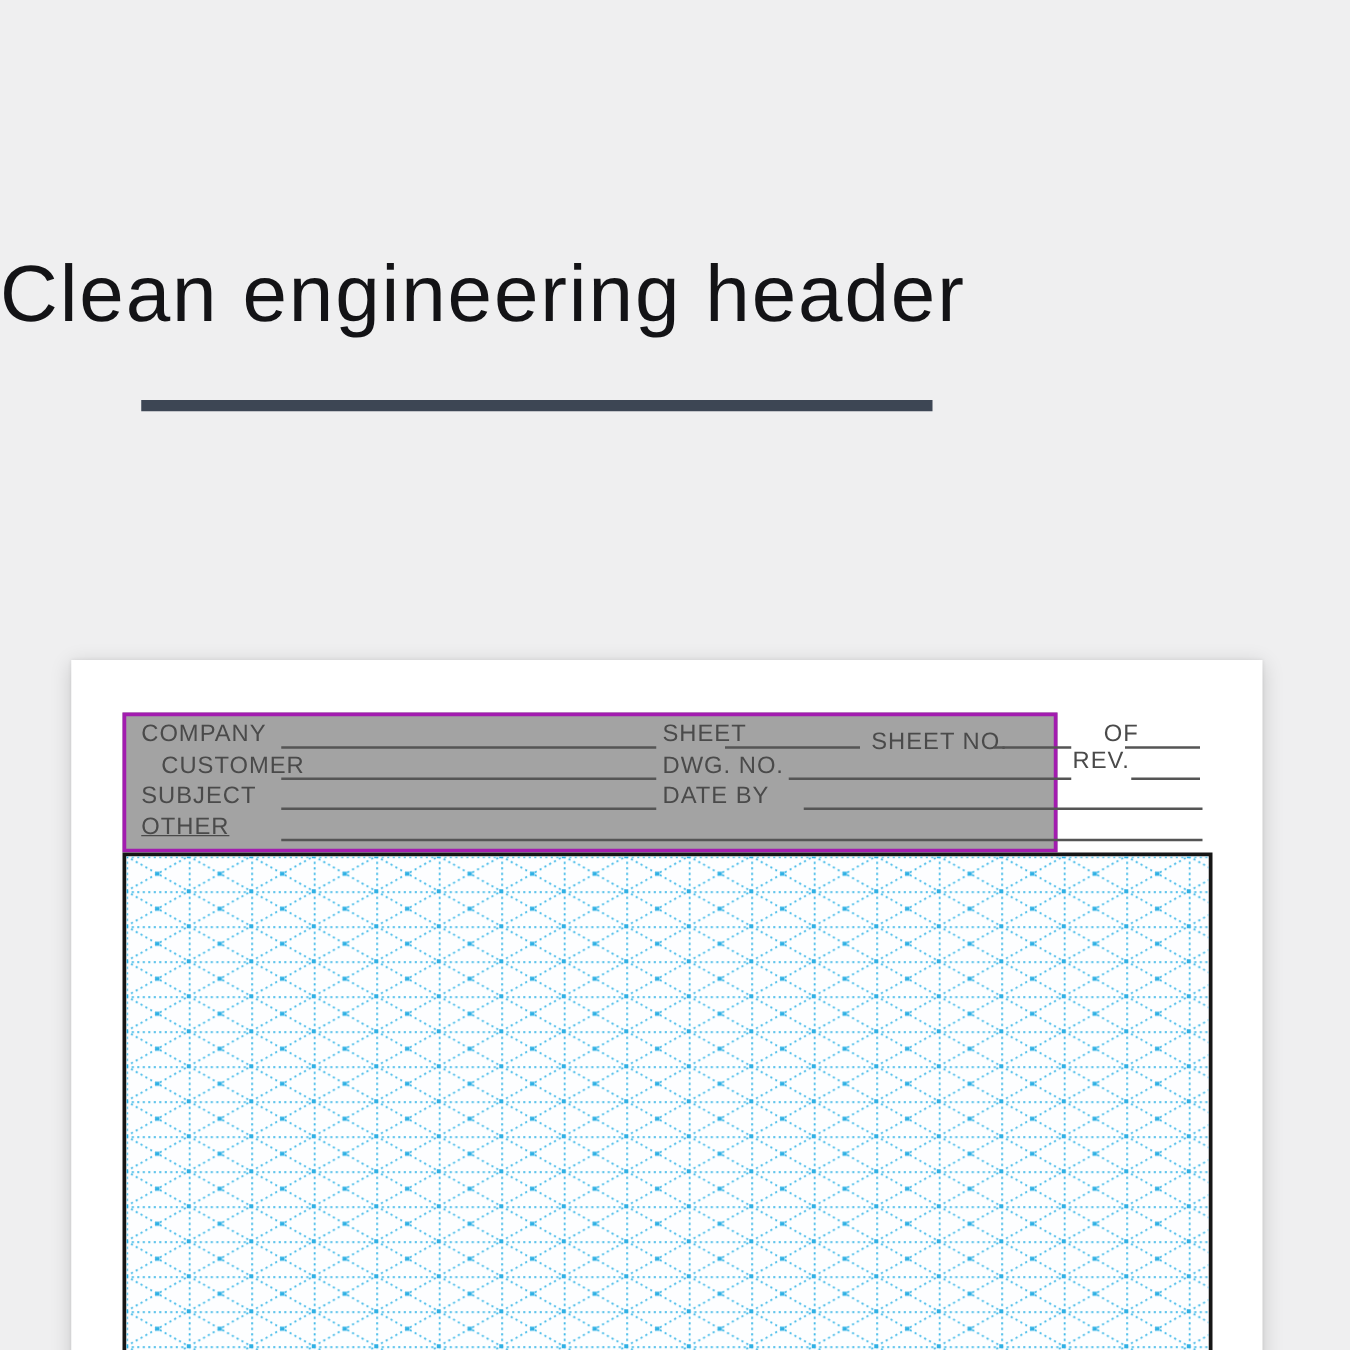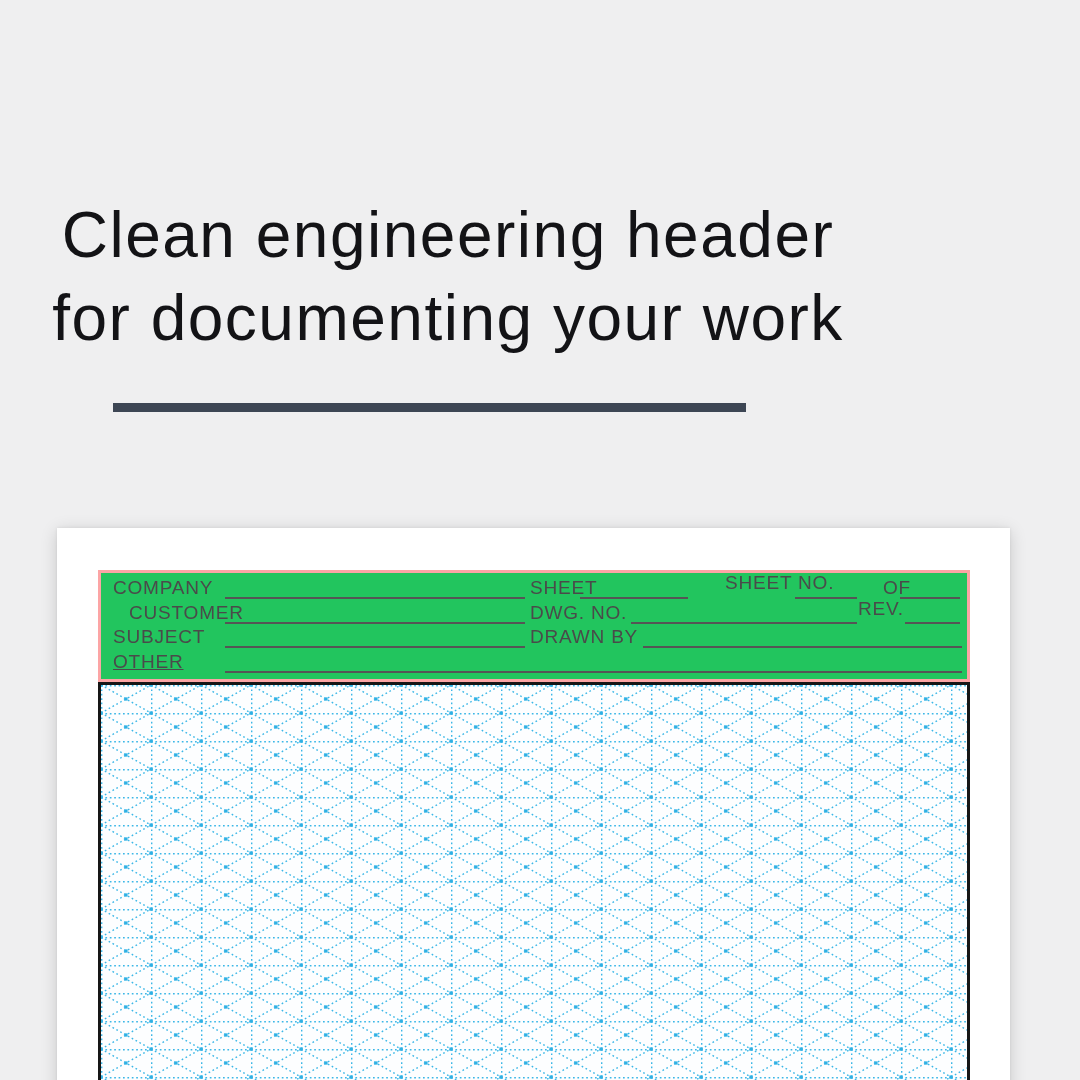--- a/index.html
+++ b/index.html
@@ -8,21 +8,21 @@
     background:#efeff0;
     font-family:"Liberation Sans", sans-serif;
     overflow:hidden;
   }
   .canvas {
     position:relative; width:1080px; height:1080px;
     background:#efeff0; overflow:hidden;
   }
 
   
-  .hero { position:absolute; top:0; left:0; width:896px; text-align:center; }
+  .hero { position:absolute; top:0; left:0; width:896px; text-align:left; }
   .headline {
     margin-top:194px;
     font-size:64px; line-height:83px; font-weight:300;
     letter-spacing:1.5px; color:#131316;
   }
   .headline .line { display:block; white-space:nowrap; }
   .divider {
     width:633px; height:9px; background:#3d4654;
     margin:31px auto 0 auto;
   }
@@ -33,23 +33,23 @@
   .paper {
     position:absolute; left:57px; top:528px;
     width:953px; height:620px;
     background:#ffffff;
     box-shadow:0 3px 16px rgba(0,0,0,0.16), 0 0 3px rgba(0,0,0,0.08);
   }
 
   
   .title-block {
     position:absolute; left:41px; top:42px;
-    width:872px; height:112px;
-    border:3px solid #fca5a5; box-sizing:border-box;
-    background:#22c55e;
+    width:748px; height:112px;
+    border:3px solid #a21caf; box-sizing:border-box;
+    background:#a3a3a3;
   }
   .tb-label {
     position:absolute;
     font-size:19px; line-height:20px;
     color:#4a4a4a; letter-spacing:0.8px;
     white-space:nowrap;
   }
   .tb-line {
     position:absolute; height:0;
     border-top:2px solid #555555;
@@ -66,40 +66,39 @@
   .grid-box svg { display:block; }
 </style>
 </head>
 <body>
 
 <div class="canvas">
 
   <div class="hero">
     <h1 class="headline">
         <span class="line">Clean engineering header</span>
-        <span class="line">for documenting your work</span>
       </h1>
     <div class="divider"></div>
   </div>
 
   <div class="paper">
 
     <div class="title-block">
 
       <span class="tb-label" style="left:12px; top:5px;">COMPANY</span>
       <span class="tb-label" style="left:12px; top:30px;margin-left:16px;">CUSTOMER</span>
       <span class="tb-label" style="left:12px; top:54px;text-align:right;">SUBJECT</span>
       <span class="tb-label" style="left:12px; top:79px;text-decoration:underline;">OTHER</span>
 
       <span class="tb-label" style="left:429px; top:5px;">SHEET</span>
-      <span class="tb-label" style="left:596px; top:0;margin-left:28px;">SHEET NO.</span>
+      <span class="tb-label" style="left:596px; top:11px;">SHEET NO.</span>
       <span class="tb-label" style="left:782px; top:5px;">OF</span>
       <span class="tb-label" style="left:429px; top:30px;">DWG. NO.</span>
       <span class="tb-label" style="left:757px; top:26px;">REV.</span>
-      <span class="tb-label" style="left:429px; top:54px;">DRAWN BY</span>
+      <span class="tb-label" style="left:429px; top:54px;">DATE BY</span>
 
       <div class="tb-line" style="left:124px; top:24px; width:300px;"></div>
       <div class="tb-line" style="left:479px; top:24px; width:108px;"></div>
       <div class="tb-line" style="left:694px; top:24px; width:62px;"></div>
       <div class="tb-line" style="left:799px; top:24px; width:60px;"></div>
 
       <div class="tb-line" style="left:124px; top:49px; width:300px;"></div>
       <div class="tb-line" style="left:530px; top:49px; width:226px;"></div>
       <div class="tb-line" style="left:804px; top:49px; width:55px;"></div>
 

